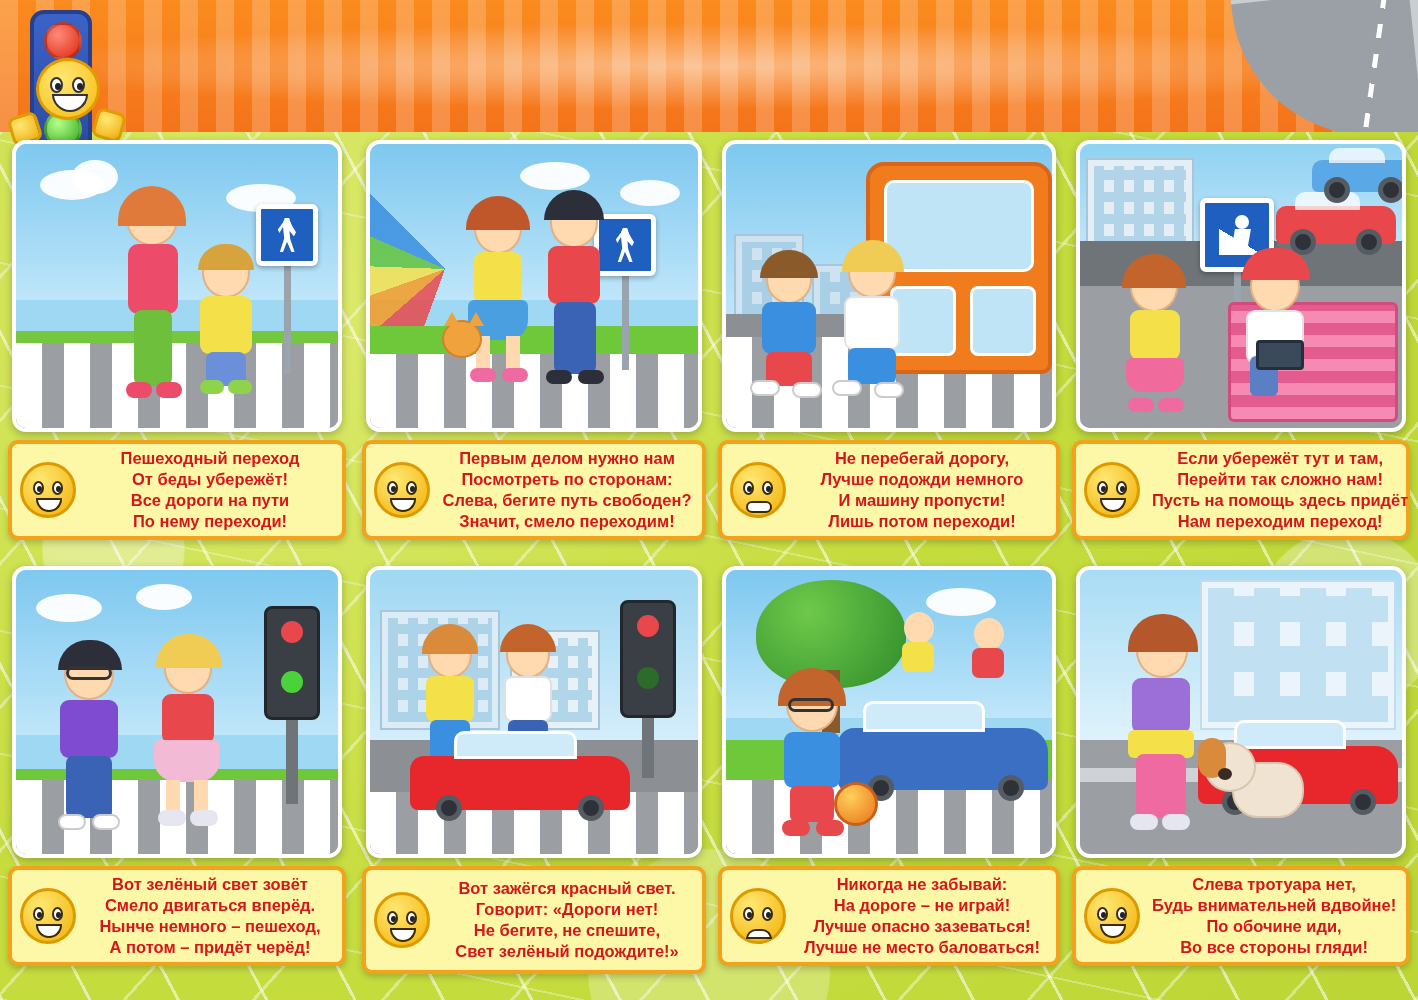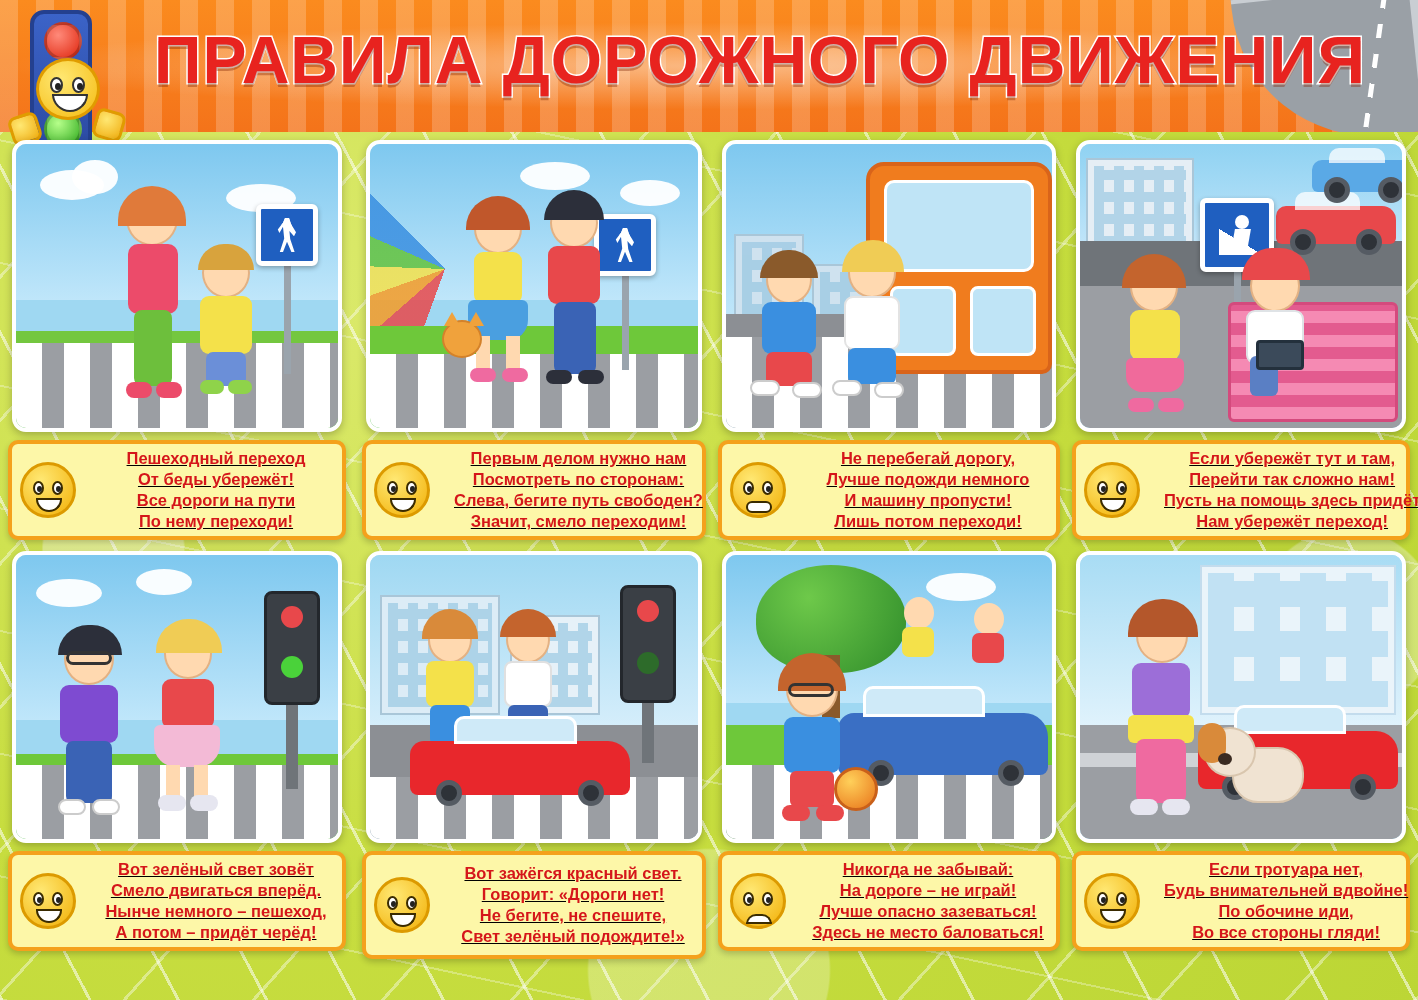--- a/index.html
+++ b/index.html
@@ -151,23 +151,22 @@
   .tree .crown { position: absolute; left: 0; top: 0; width: 100%; height: 72%; border-radius: 50% 50% 45% 45%; background: radial-gradient(circle at 35% 30%, #6ec94a, #2f8c2a); }
   .tree .trunk { position: absolute; left: 44%; top: 60%; width: 12%; height: 42%; background: #8a5a2b; }
 
   
   .caption {
     position: absolute;
     background: #fdf7a8;
     border: 4px solid #f4a11c;
     border-radius: 10px;
     box-shadow: 0 3px 6px rgba(0,0,0,.2);
-    display: flex; align-items: center; gap: 24px;
+    display: flex; align-items: center; gap: 12px;
     padding: 6px 10px 6px 8px;
-    text-decoration: underline;
   }
   .caption .smiley {
     flex: 0 0 auto; width: 56px; height: 56px; border-radius: 50%;
     background: radial-gradient(circle at 36% 30%, #ffe873, #f2b007);
     border: 3px solid #dc9a00; position: relative;
   }
   .caption .smiley .e { position: absolute; top: 16px; width: 11px; height: 14px; background:#fff; border:2px solid #3a2b00; border-radius:50%; }
   .caption .smiley .e.l { left: 10px; } .caption .smiley .e.r { left: 29px; }
   .caption .smiley .e i { position:absolute; left:2px; top:3px; width:5px;height:6px;background:#222;border-radius:50%; }
   .caption .smiley .m { position: absolute; left: 13px; top: 33px; width: 26px; height: 14px; background:#fff; border:2px solid #3a2b00; border-radius: 0 0 16px 16px; }
@@ -182,21 +181,20 @@
 <body>
 
 <div id="poster">
   <div class="bg-lines"></div>
   <div class="bg-blobs"></div>
 
   <div class="header">
     <div class="stripes"></div>
     <div class="glow"></div>
     <div class="road-tr"></div>
-    <div class="title">ПРАВИЛА ДОРОЖНОГО ДВИЖЕНИЯ</div>
   </div>
 
   <div class="mascot">
     <div class="tl-pole"></div>
     <div class="tl-body">
       <div class="tl-lamp tl-red"></div>
       <div class="tl-lamp tl-yellow"></div>
       <div class="tl-lamp tl-green"></div>
     </div>
     <div class="hand l"></div>
@@ -430,27 +428,27 @@
               </div>
               <div class="e r">
                 <i></i>
               </div>
               <div class="m"></div>
           </div>
           <div class="lines">
             <div>Если убережёт тут и там,</div>
             <div>Перейти так сложно нам!</div>
             <div>Пусть на помощь здесь придёт</div>
-            <div>Нам убережёт переход!</div>
+            <div>Нам переходим переход!</div>
           </div>
         </div>
       </div>
     </div>
 
-    <div class="row" style="margin-top:1px;">
+    <div class="row" style="margin-top:16px;">
 
       <div class="cell" style="left:12px;width:330px;">
         <div class="pic" style="height:292px;">
           <div class="sky" style="height:58%;"></div>
           <div class="cloud" style="left:20px;top:24px;width:66px;height:28px;"></div>
           <div class="cloud" style="left:120px;top:14px;width:56px;height:26px;"></div>
           <div class="grass" style="height:30%;background:#6ec83a;"></div>
           <div class="zebra" style="height:26%;"></div>
           <div class="tl-mini" style="right:18px;top:36px;width:56px;height:114px;">
             <span style="top:12px;background:#e8484b;"></span>
@@ -598,21 +596,21 @@
               </div>
               <div class="e r">
                 <i></i>
               </div>
               <div class="m"></div>
           </div>
           <div class="lines">
             <div>Никогда не забывай:</div>
             <div>На дороге – не играй!</div>
             <div>Лучше опасно зазеваться!</div>
-            <div>Здесь не место баловаться!</div>
+            <div>Лучше не место баловаться!</div>
           </div>
         </div>
       </div>
 
       <div class="cell" style="left:1076px;width:330px;">
         <div class="pic" style="height:292px;">
           <div class="sky" style="height:60%;background:linear-gradient(#a8dcf4,#dff2fc);"></div>
           <div class="bldg" style="left:120px;top:10px;width:196px;height:150px;background:#eaf4fa;border-color:#c3dced;">
             <i style="background-image:repeating-linear-gradient(90deg,#bddff3 0 26px,transparent 26px 46px),repeating-linear-gradient(0deg,#bddff3 0 26px,transparent 26px 50px);opacity:.9;"></i>
           </div>
@@ -643,21 +641,21 @@
           <div class="smiley">
             <div class="e l">
                 <i></i>
               </div>
               <div class="e r">
                 <i></i>
               </div>
               <div class="m"></div>
           </div>
           <div class="lines">
-            <div>Если тротуара нет,</div>
+            <div>Слева тротуара нет,</div>
             <div>Будь внимательней вдвойне!</div>
             <div>По обочине иди,</div>
             <div>Во все стороны гляди!</div>
           </div>
         </div>
       </div>
     </div>
   </div>
 </div>
 

